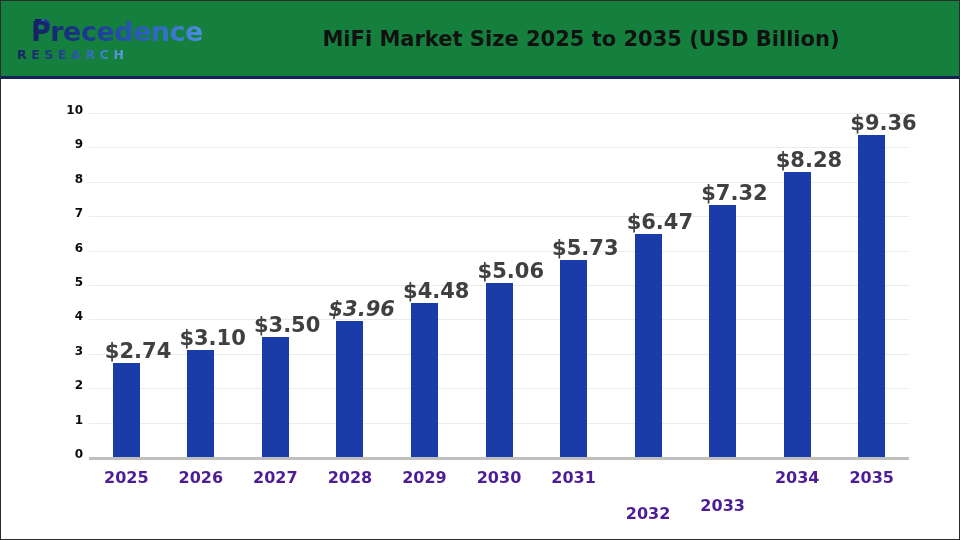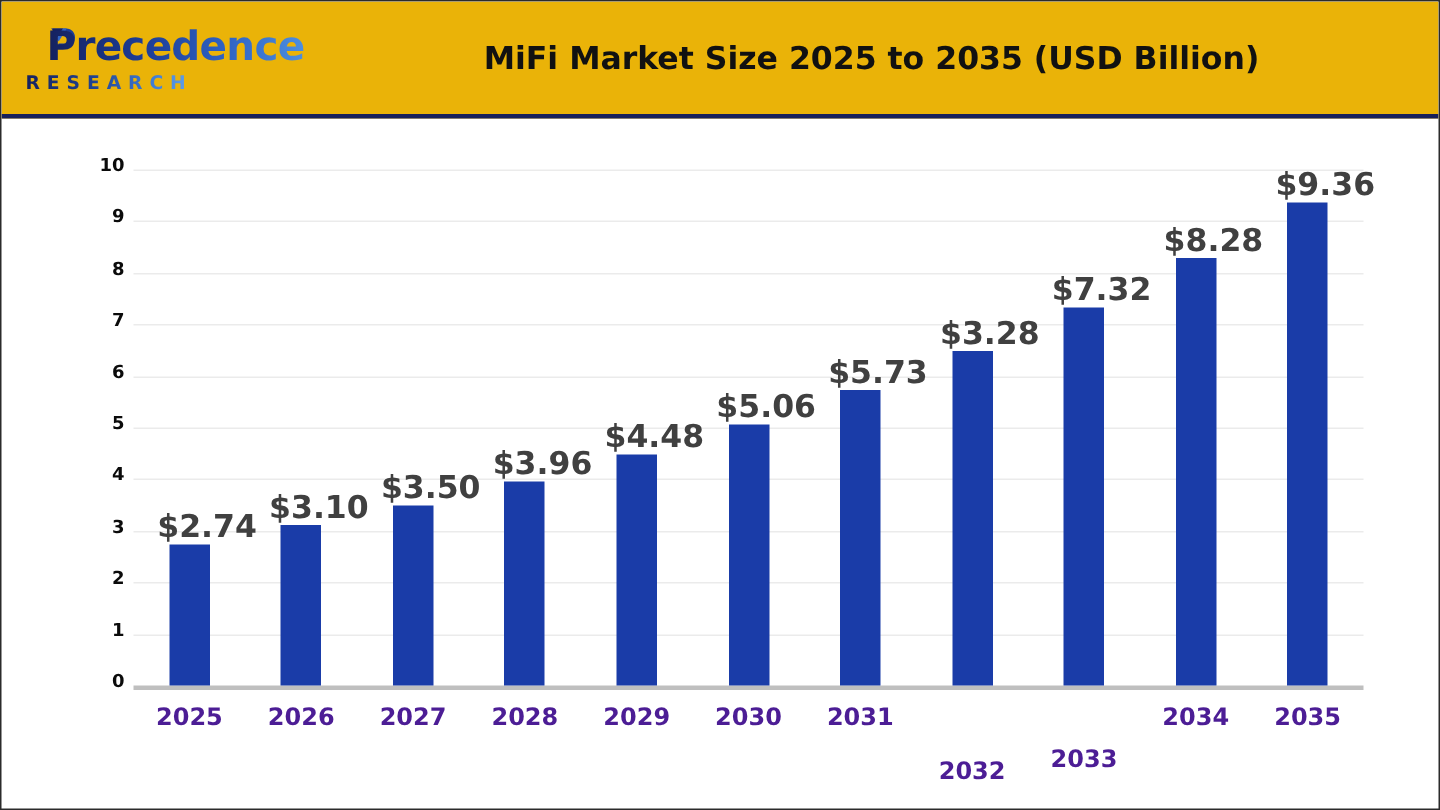--- a/index.html
+++ b/index.html
@@ -23,21 +23,21 @@
 
   
   #header {
     position: absolute;
     left: 0;
     top: 0;
     width: 958px;
     height: 78px;
     border-bottom: 3px solid #17205a;
     box-sizing: border-box;
-    background: #eab308;
+    background: #15803d;
   }
 
   #logo {
     position: absolute;
     left: 14px;
     top: 16px;
     width: 170px;
     height: 50px;
     user-select: none;
   }
@@ -239,29 +239,29 @@
         </div>
       </div>
     <div id="bar-layer">
         <div class="bar" title="2025: $2.74" style="left: 111.773px; top: 280.744px; height: 94.256px; background: rgb(26, 60, 168);"></div>
         <div class="bar-label" style="left: 80.2727px; top: 256.744px;">$2.74</div>
         <div class="bar" title="2026: $3.10" style="left: 186.318px; top: 268.36px; height: 106.64px; background: rgb(26, 60, 168);"></div>
         <div class="bar-label" style="left: 154.818px; top: 244.36px;">$3.10</div>
         <div class="bar" title="2027: $3.50" style="left: 260.864px; top: 254.6px; height: 120.4px; background: rgb(26, 60, 168);"></div>
         <div class="bar-label" style="left: 229.364px; top: 230.6px;">$3.50</div>
         <div class="bar" title="2028: $3.96" style="left: 335.409px; top: 238.776px; height: 136.224px; background: rgb(26, 60, 168);"></div>
-        <div class="bar-label" style="left: 303.909px; top: 214.776px;">$3.96</div>
+        <div class="bar-label" style="left: 303.909px; top: 214.776px; font-style: italic;">$3.96</div>
         <div class="bar" title="2029: $4.48" style="left: 409.955px; top: 220.888px; height: 154.112px; background: rgb(26, 60, 168);"></div>
         <div class="bar-label" style="left: 378.455px; top: 196.888px;">$4.48</div>
         <div class="bar" title="2030: $5.06" style="left: 484.5px; top: 200.936px; height: 174.064px; background: rgb(26, 60, 168);"></div>
         <div class="bar-label" style="left: 453px; top: 176.936px;">$5.06</div>
         <div class="bar" title="2031: $5.73" style="left: 559.045px; top: 177.888px; height: 197.112px; background: rgb(26, 60, 168);"></div>
         <div class="bar-label" style="left: 527.545px; top: 153.888px;">$5.73</div>
         <div class="bar" title="2032: $6.47" style="left: 633.591px; top: 152.432px; height: 222.568px; background: rgb(26, 60, 168);"></div>
-        <div class="bar-label" style="left: 602.091px; top: 128.432px;">$3.28</div>
+        <div class="bar-label" style="left: 602.091px; top: 128.432px;">$6.47</div>
         <div class="bar" title="2033: $7.32" style="left: 708.136px; top: 123.192px; height: 251.808px; background: rgb(26, 60, 168);"></div>
         <div class="bar-label" style="left: 676.636px; top: 99.192px;">$7.32</div>
         <div class="bar" title="2034: $8.28" style="left: 782.682px; top: 90.168px; height: 284.832px; background: rgb(26, 60, 168);"></div>
         <div class="bar-label" style="left: 751.182px; top: 66.168px;">$8.28</div>
         <div class="bar" title="2035: $9.36" style="left: 857.227px; top: 53.016px; height: 321.984px; background: rgb(26, 60, 168);"></div>
         <div class="bar-label" style="left: 825.727px; top: 29.016px;">$9.36</div>
       </div>
     <div id="xtick-layer">
         <div class="xtick" style="left: 80.2727px; top: 386px;">2025</div>
         <div class="xtick" style="left: 154.818px; top: 386px;">2026</div>

